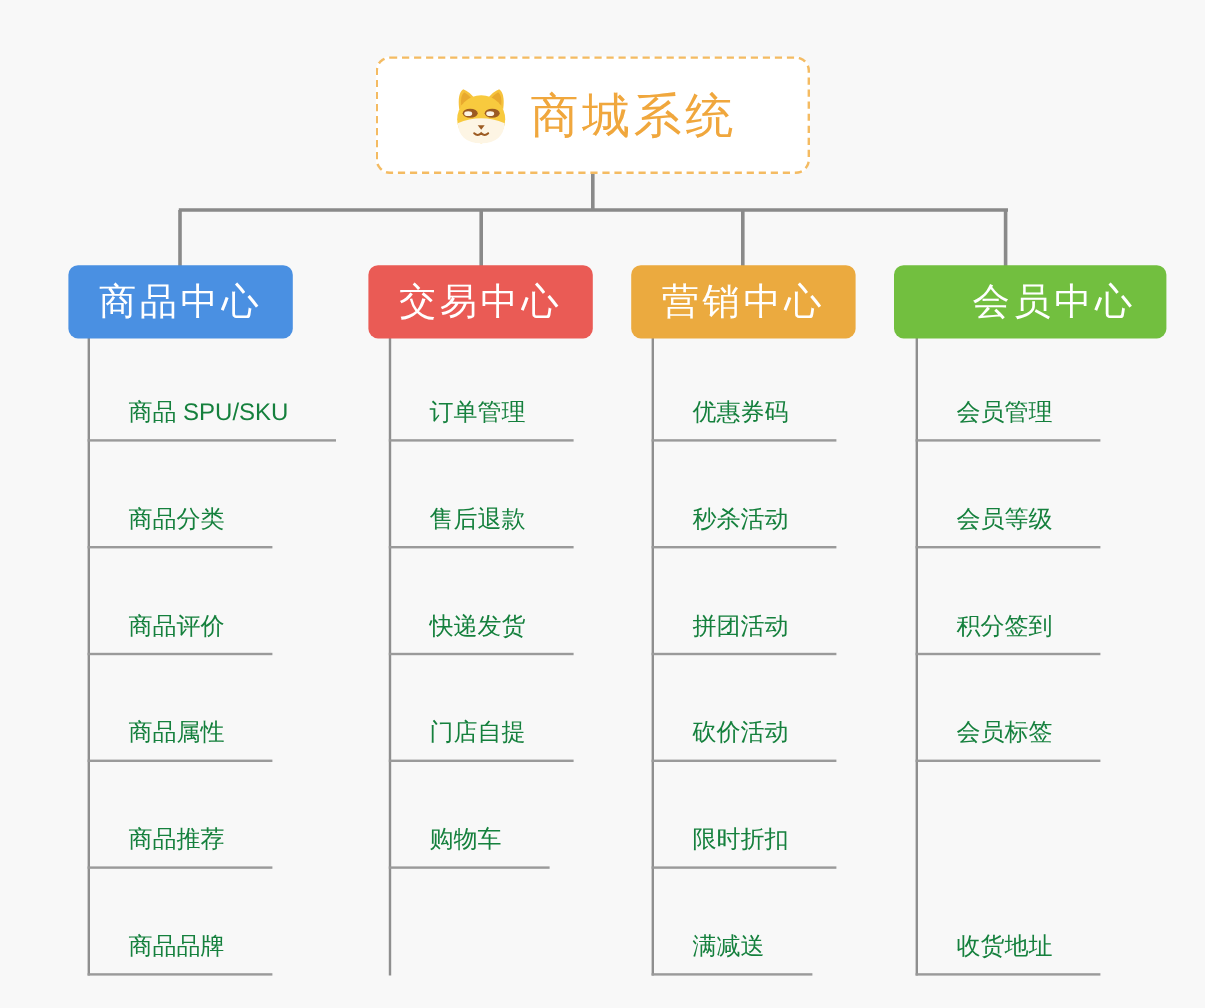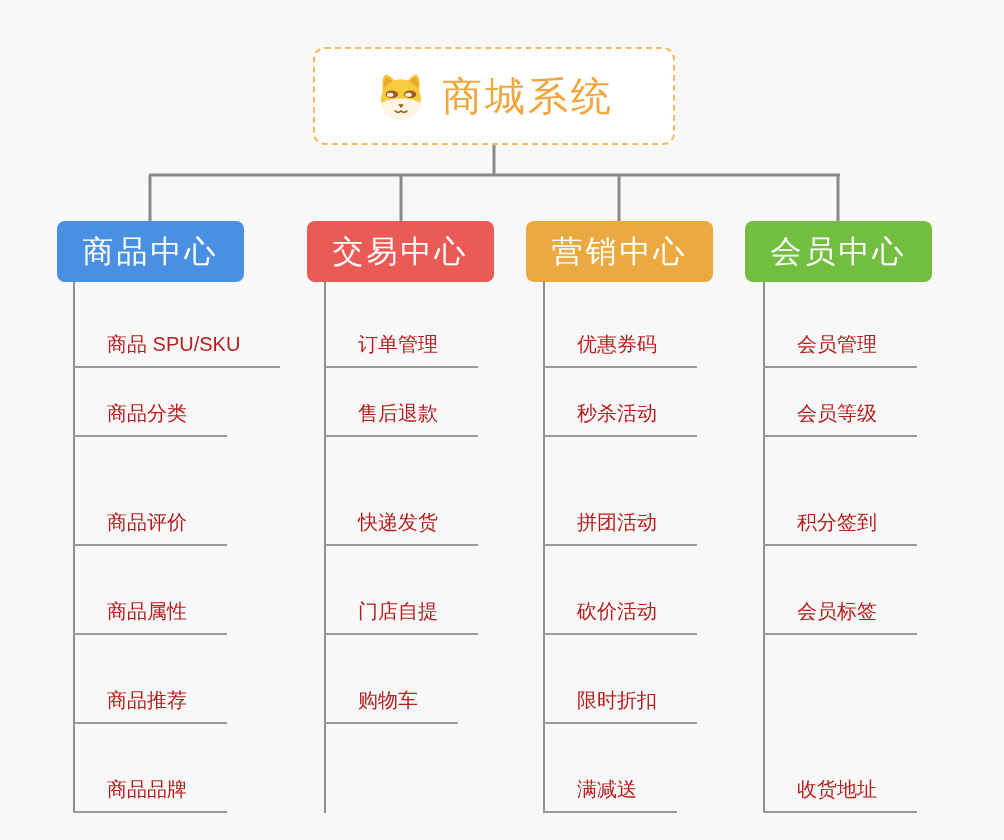--- a/index.html
+++ b/index.html
@@ -38,33 +38,33 @@
   
   .branch{
     position:absolute;top:209px;width:187px;height:61px;
     border-radius:8px;
     display:flex;align-items:center;justify-content:center;
     cursor:pointer;
   }
   .branch span{
     color:#ffffff;font-size:31px;letter-spacing:3px;white-space:nowrap;
   }
-  .b1{left:57px;} .b2{left:307px;} .b3{left:526px;} .b4{left:745px;}
+  .b1{left:57px;} .b2{left:307px;} .b3{left:526px;} .b4{left:745px;padding-left:40px;}
   
   .item{
     position:absolute;
-    font-size:20px;color:#b91c1c;
+    font-size:20px;color:#15803d;
     line-height:26px;
     padding:0 40px 9px 34px;
     border-bottom:2px solid #9a9a9a;
     white-space:nowrap;
     cursor:pointer;
   }
   .c1{left:73px;} .c2{left:324px;} .c3{left:543px;} .c4{left:763px;}
-  .r1{top:319px;} .r2{top:388px;} .r3{top:497px;}
+  .r1{top:319px;} .r2{top:408px;} .r3{top:497px;}
   .r4{top:586px;} .r5{top:675px;} .r6{top:764px;}
 </style>
 </head>
 <body>
 
 <div class="canvas">
 
   <svg class="connectors" viewBox="0 0 1004 840">
 
     <line x1="494" y1="133" x2="494" y2="163" stroke="#8a8a8a" stroke-width="3"></line>

